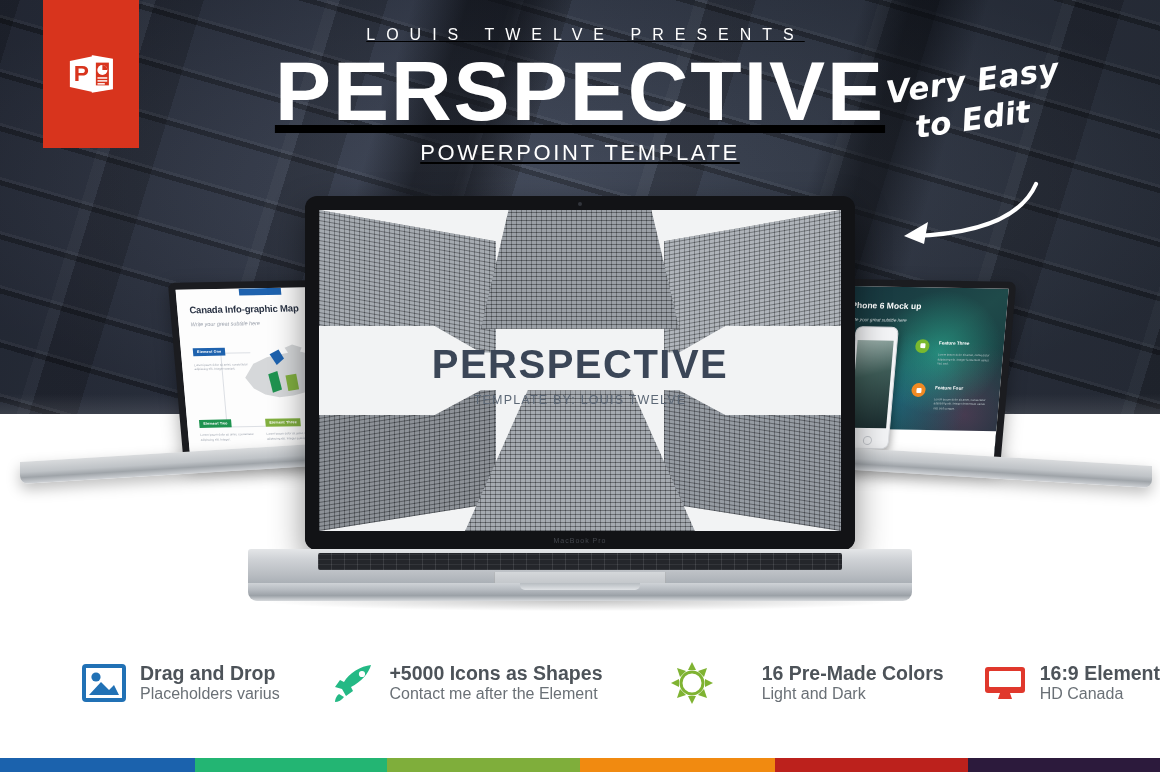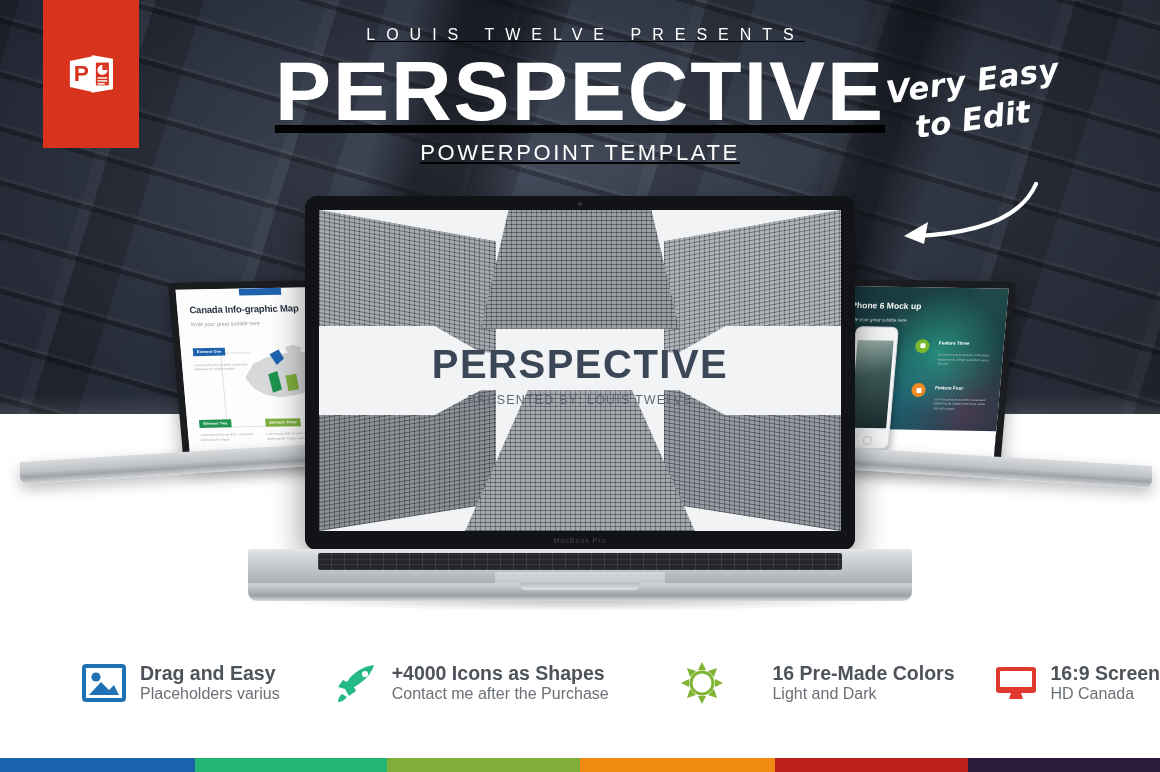--- a/index.html
+++ b/index.html
@@ -474,21 +474,21 @@
       <div class="sky">
         <div class="sky-tl glassgrid"></div>
         <div class="sky-tr glassgrid"></div>
         <div class="sky-top glassgrid"></div>
         <div class="sky-bl glassgrid"></div>
         <div class="sky-br glassgrid"></div>
         <div class="sky-center glassgrid"></div>
         <div class="sky-band"></div>
         <div class="sky-text">
           <div class="sky-h">PERSPECTIVE</div>
-          <div class="sky-p">PRESENTED BY: LOUIS TWELVE</div>
+          <div class="sky-p">TEMPLATE BY: LOUIS TWELVE</div>
         </div>
       </div>
     </div>
     <div class="main-chin">
       <span>MacBook Pro</span>
     </div>
   </div>
 
   <div class="main-base">
     <div class="mb-deck">
@@ -504,36 +504,36 @@
 
     <div class="feature" style="margin-left:82px;">
       <span class="feat-icon">
         <svg width="44" height="38" viewBox="0 0 44 38">
           <rect x="2" y="2" width="40" height="34" rx="2" fill="none" stroke="#2171b5" stroke-width="4"></rect>
           <circle cx="14" cy="13" r="4.6" fill="#2171b5"></circle>
           <path d="M7 31 L19 18 L27 26 L32 21 L37 31 Z" fill="#2171b5"></path>
         </svg>
       </span>
       <span class="feat-text">
-        <span class="feat-h">Drag and Easy</span>
+        <span class="feat-h">Drag and Drop</span>
         <span class="feat-s">Placeholders varius</span>
       </span>
     </div>
 
     <div class="feature" style="margin-left:46px;">
       <span class="feat-icon">
         <svg width="42" height="40" viewBox="0 0 42 40">
           <path d="M38 2 C28 3 16 10 11 19 L7 17 L2 24 L9 26 L13 33 L20 28 L18 24 C28 19 36 10 38 2 Z" fill="#24b985"></path>
           <circle cx="29" cy="11" r="3.1" fill="#ffffff"></circle>
           <path d="M6 31 C3 33 2 37 2 39 C5 39 9 37 11 34 Z" fill="#24b985"></path>
         </svg>
       </span>
       <span class="feat-text">
-        <span class="feat-h">+4000 Icons as Shapes</span>
-        <span class="feat-s">Contact me after the Purchase</span>
+        <span class="feat-h">+5000 Icons as Shapes</span>
+        <span class="feat-s">Contact me after the Element</span>
       </span>
     </div>
 
     <div class="feature" style="margin-left:44px;gap:35px;">
       <span class="feat-icon">
         <svg width="42" height="42" viewBox="0 0 42 42">
           <g fill="#7fb332">
             <path d="M21 0 L25 8 L17 8 Z"></path>
             <path d="M21 42 L17 34 L25 34 Z"></path>
             <path d="M0 21 L8 17 L8 25 Z"></path>
@@ -555,21 +555,21 @@
 
     <div class="feature" style="margin-left:40px;">
       <span class="feat-icon">
         <svg width="42" height="36" viewBox="0 0 42 36">
           <rect x="1" y="2" width="40" height="26" rx="3" fill="#e0382c"></rect>
           <rect x="5" y="6" width="32" height="16" rx="1" fill="#ffffff"></rect>
           <path d="M16 28 L26 28 L28 34 L14 34 Z" fill="#e0382c"></path>
         </svg>
       </span>
       <span class="feat-text">
-        <span class="feat-h">16:9 Screen</span>
+        <span class="feat-h">16:9 Element</span>
         <span class="feat-s">HD Canada</span>
       </span>
     </div>
 
   </div>
 
   <div class="swatches">
     <div class="swatch" style="background: rgb(27, 98, 173); width: 195px;"></div>
     <div class="swatch" style="background: rgb(35, 181, 115); width: 192px;"></div>
     <div class="swatch" style="background: rgb(127, 174, 59); width: 193px;"></div>

